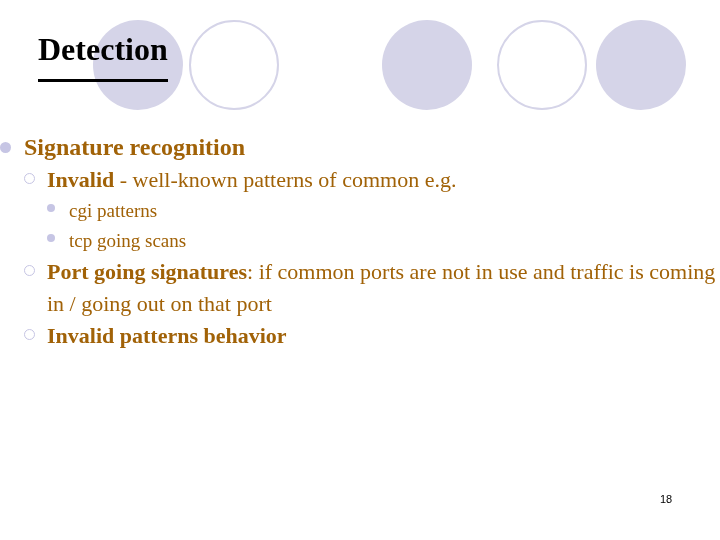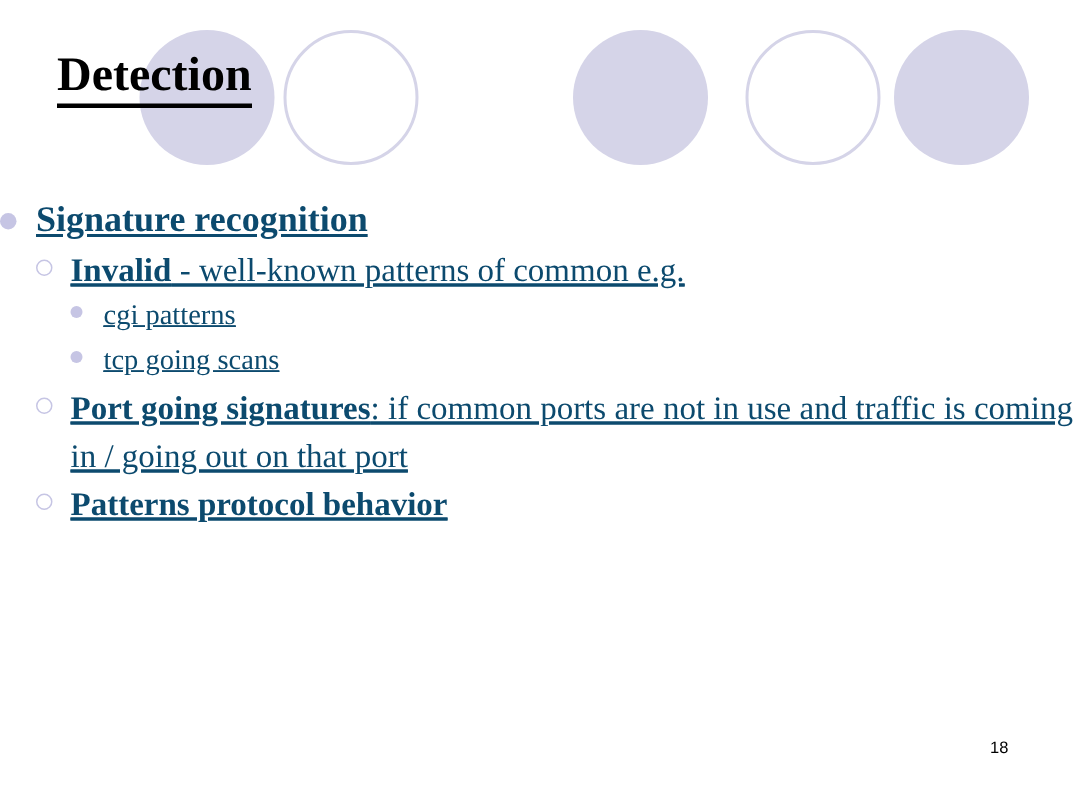--- a/index.html
+++ b/index.html
@@ -41,41 +41,40 @@
     position: absolute;
     left: 38px;
     top: 32px;
     font-size: 32px;
     font-weight: bold;
     color: #000000;
     letter-spacing: 0px;
     line-height: 1.1;
     white-space: nowrap;
     border-bottom: 3px solid #000000;
-    padding-bottom: 2px;
+    padding-bottom: 12px;
   }
 
   
   #body {
     position: absolute;
     left: 0;
     top: 131px;
     width: 720px;
   }
 
   ul.lvl {
     list-style: none;
     margin: 0;
     padding: 0;
   }
 
   li.item {
     position: relative;
-    color: #0c4a6e;
-    text-decoration: underline;
+    color: #a16207;
   }
 
   
   .bullet {
     position: absolute;
     left: 0;
     border-radius: 50%;
     box-sizing: border-box;
   }
   .bullet-l1 {
@@ -175,21 +174,21 @@
             </ul>
           </li>
 
           <li class="item">
             <span class="bullet bullet-l2"></span>
             <span class="lead">Port going signatures</span><span>: if common ports are not in use and traffic is coming in / going out on that port</span>
           </li>
 
           <li class="item">
             <span class="bullet bullet-l2"></span>
-            <span class="lead">Patterns protocol behavior</span><span></span>
+            <span class="lead">Invalid patterns behavior</span><span></span>
           </li>
 
         </ul>
       </li>
     </ul>
 
   </div>
 
   <div id="page-number">18</div>
 

